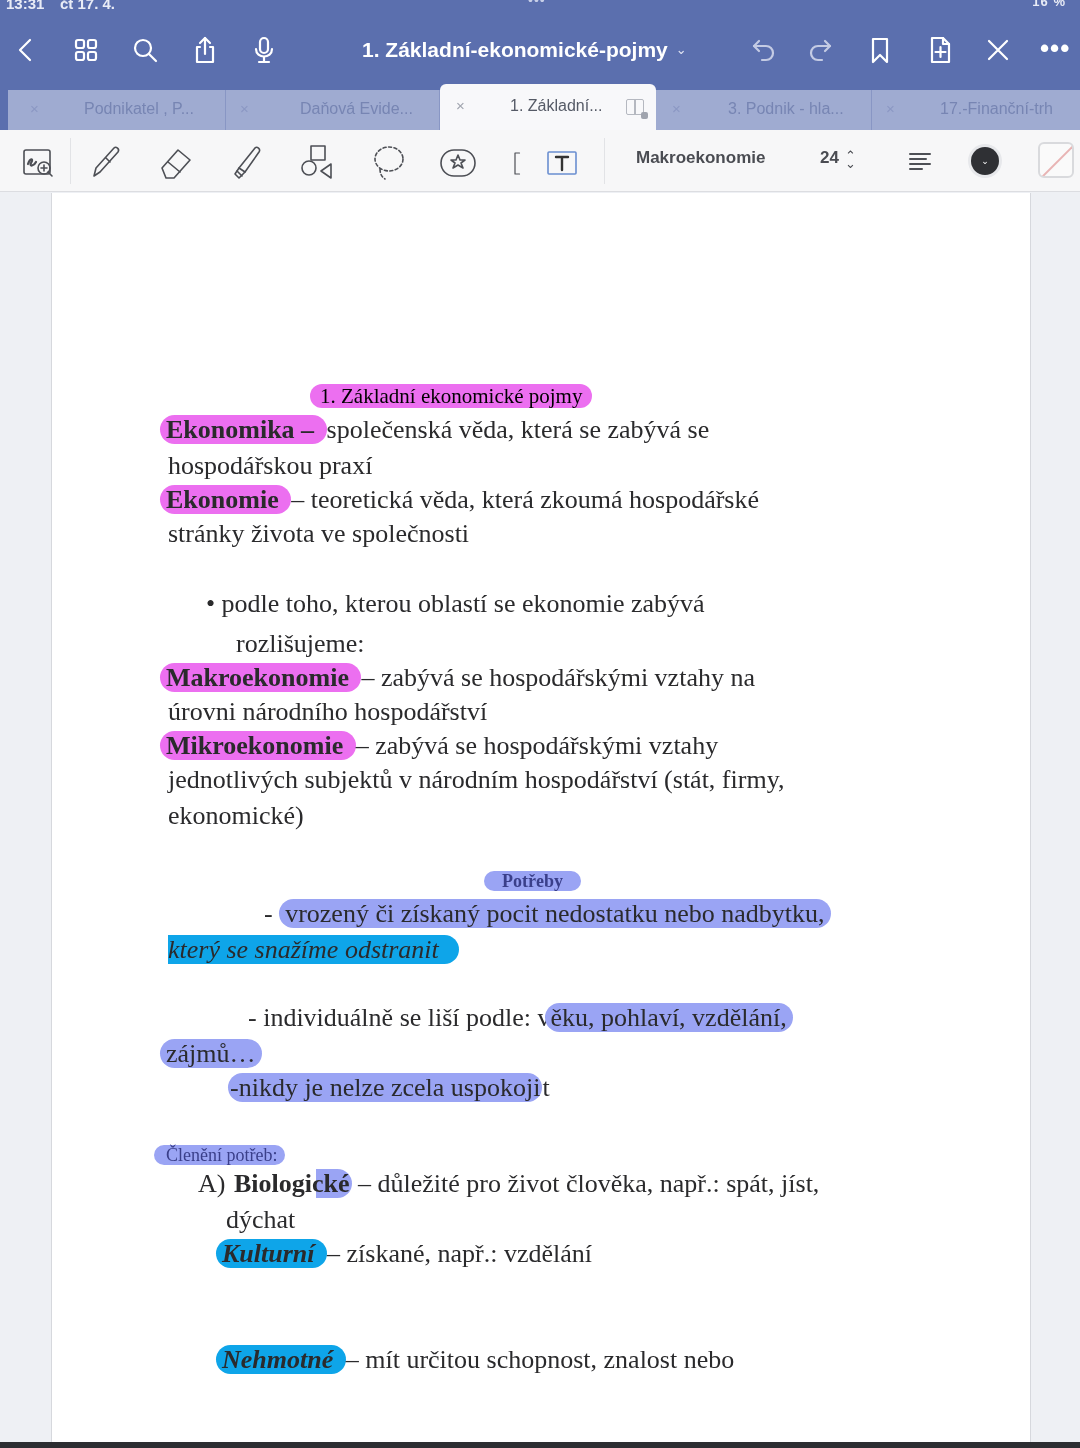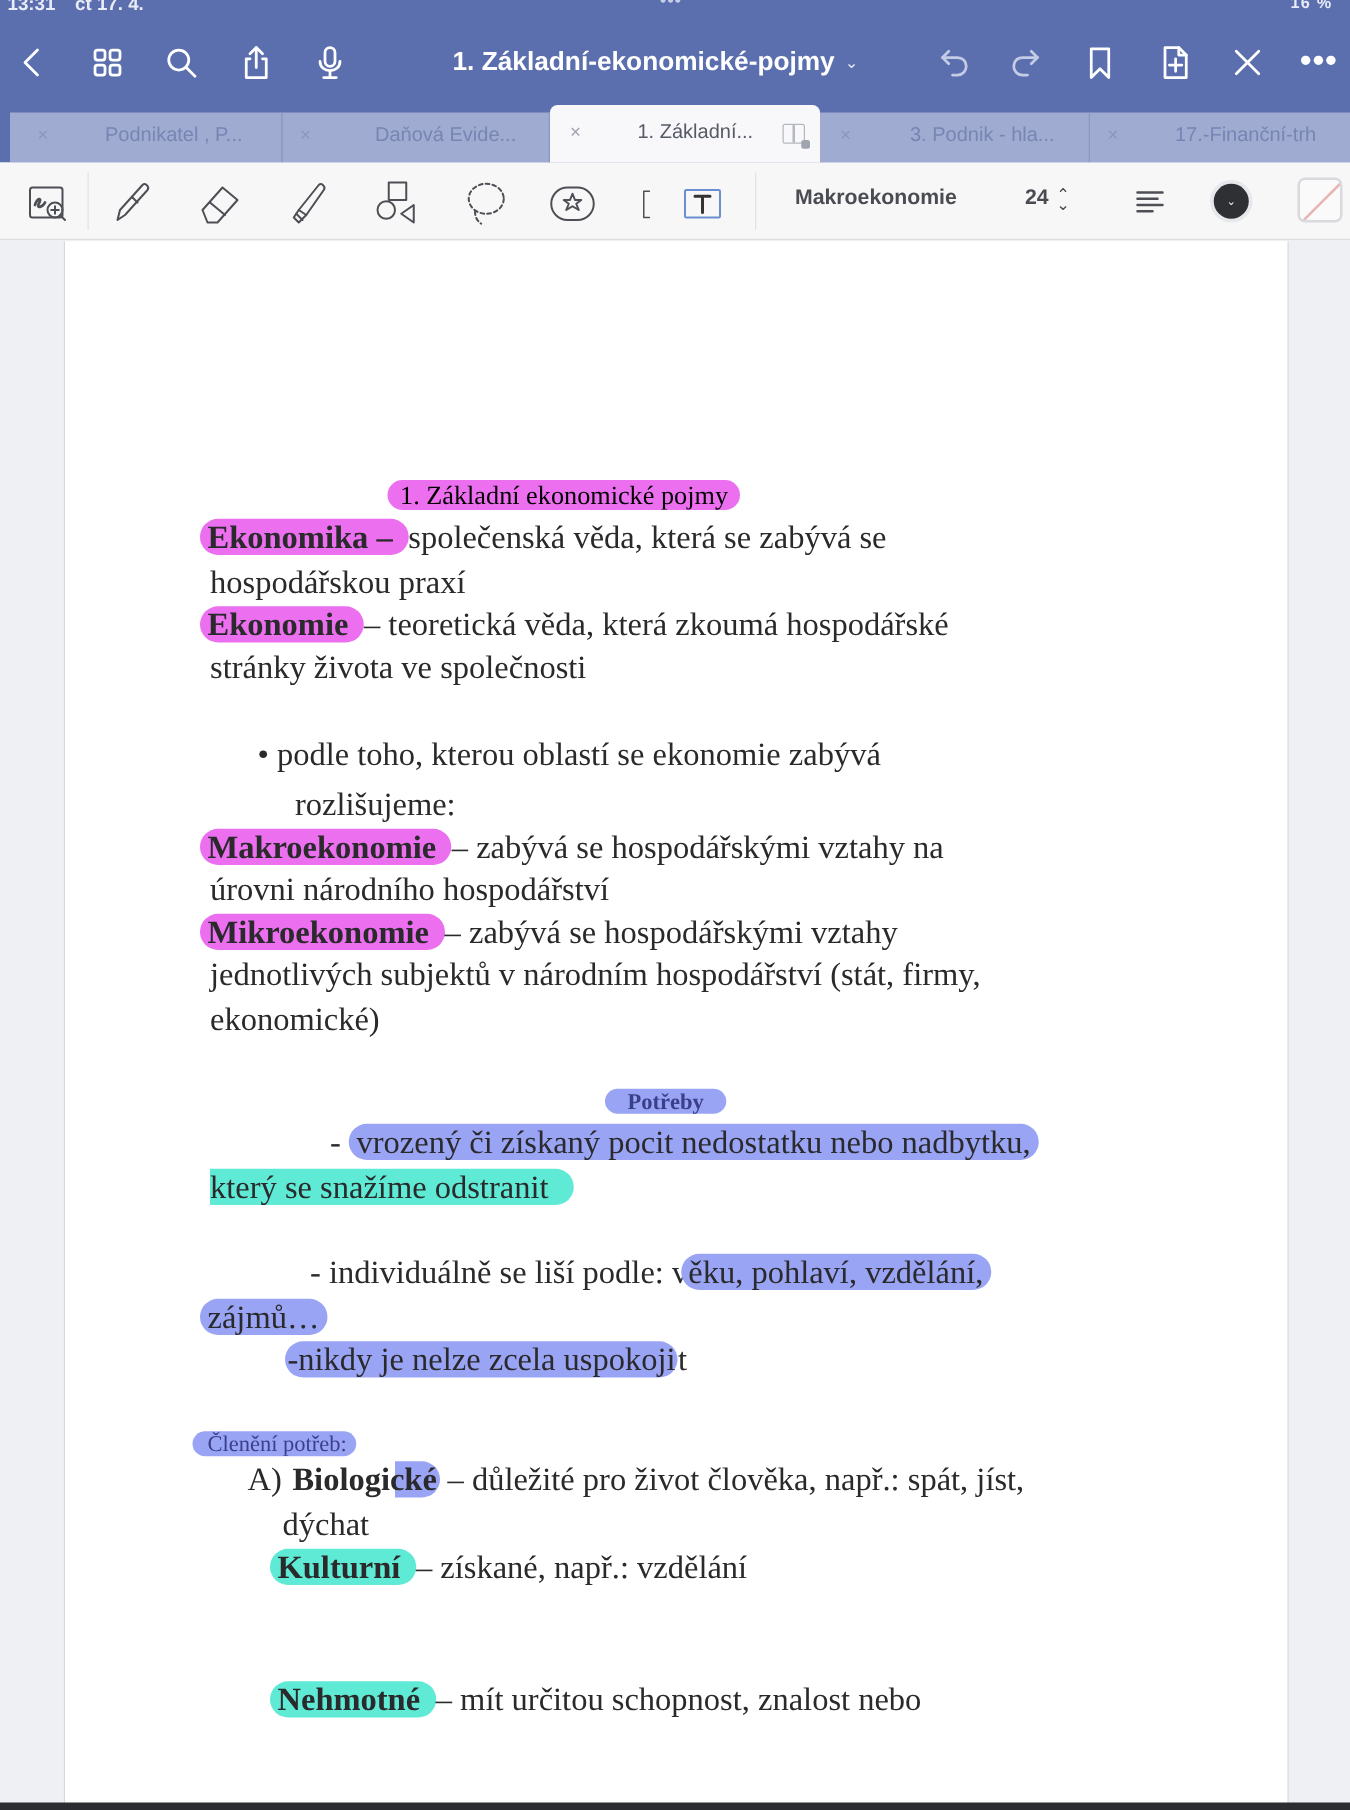--- a/index.html
+++ b/index.html
@@ -84,21 +84,21 @@
     background: #ffffff;
     border-left: 1px solid #d6d8dd; border-right: 1px solid #d6d8dd;
   }
   .line {
     position: absolute; font-family: "Liberation Serif", serif;
     color: #2a2a2c; font-size: 26px; white-space: nowrap; line-height: 34px;
   }
   .line b { font-weight: bold; }
   .hl-pink { background: #ec6ff0; border-radius: 16px; padding: 0 6px; margin-left: -8px; }
   .hl-blue { background: #9aa4f4; border-radius: 16px; padding: 0 6px; }
-  .hl-blue-l { background: #5eead4; border-radius: 16px; padding: 0 6px; margin-left: -10px; }
+  .hl-blue-l { background: #0ea5e9; border-radius: 16px; padding: 0 6px; margin-left: -10px; font-style: italic; }
   .title-line { font-size: 21px; color: #000000; }
   .small-blue { font-size: 18px; font-weight: bold; color: #3a3f8a; }
   .small-label { font-size: 18px; color: #3a3f8a; }
 
   .bottom-shadow { position: absolute; left: 0; top: 1442px; width: 1080px; height: 6px; background: #2c2d31; }
 </style>
 </head>
 <body>
 
 <div class="topbar">

